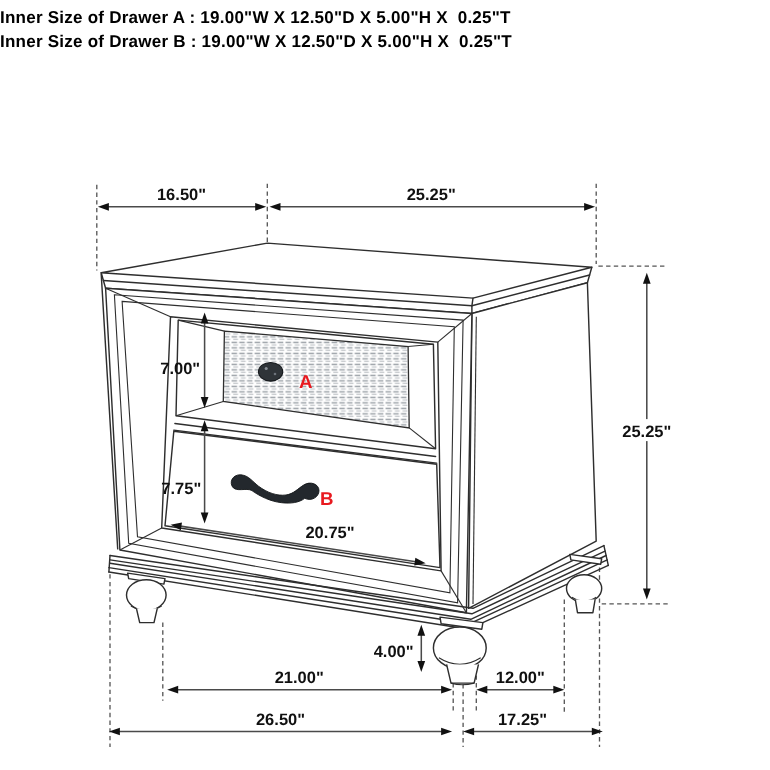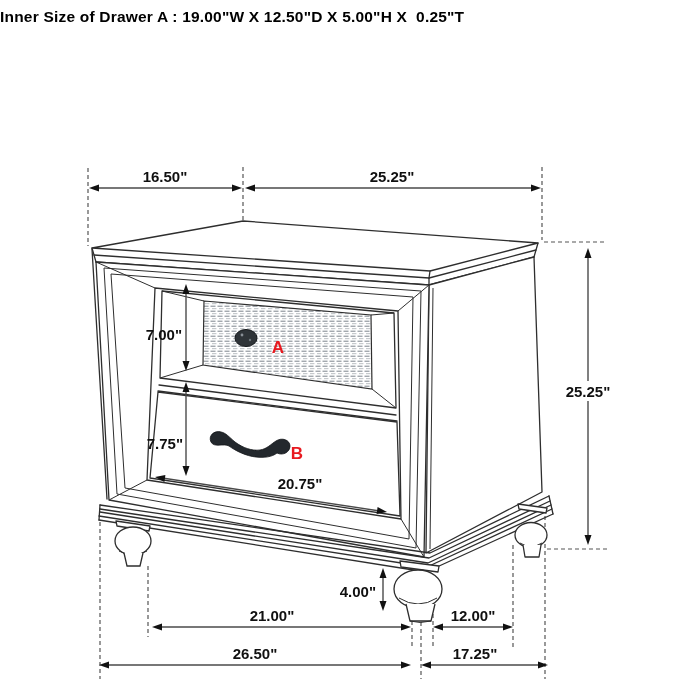--- a/index.html
+++ b/index.html
@@ -18,20 +18,21 @@
   .dtxt{font-family:"Liberation Sans",sans-serif;font-weight:bold;font-size:15px;fill:#101010;}
   .rtxt{font-family:"Liberation Sans",sans-serif;font-weight:bold;font-size:17px;}
 </style>
 </head>
 <body>
 
 <div class="page">
 
   <div class="header">
     <div>Inner Size of Drawer A : 19.00"W X 12.50"D X 5.00"H X  0.25"T</div>
+    <div>Inner Size of Drawer B : 19.00"W X 12.50"D X 5.00"H X  0.25"T</div>
   </div>
 
   <svg width="700" height="700" viewBox="0 0 700 700">
 
     <defs>
       <pattern id="weave" width="7" height="5" patternUnits="userSpaceOnUse">
         <rect width="7" height="5" fill="#ffffff"></rect>
         <rect x="0.5" y="0.6" width="5" height="1.3" fill="#9aa0a6"></rect>
         <rect x="2" y="3" width="4.4" height="1.2" fill="#c6cacd"></rect>
       </pattern>

